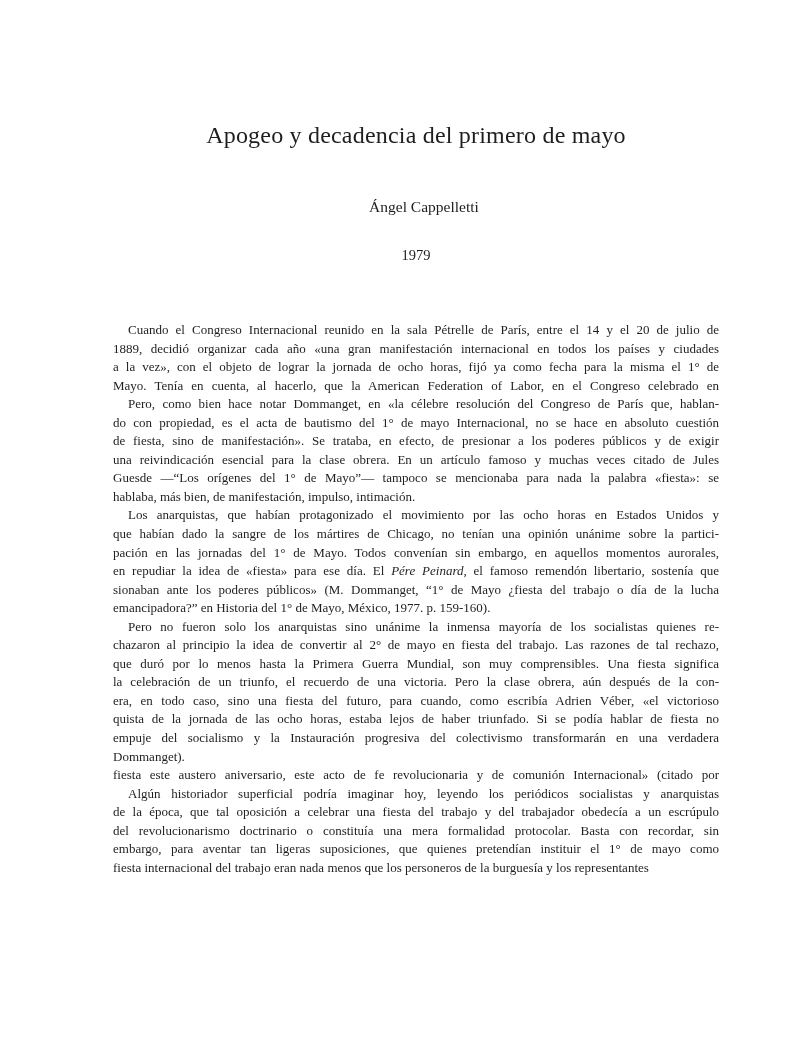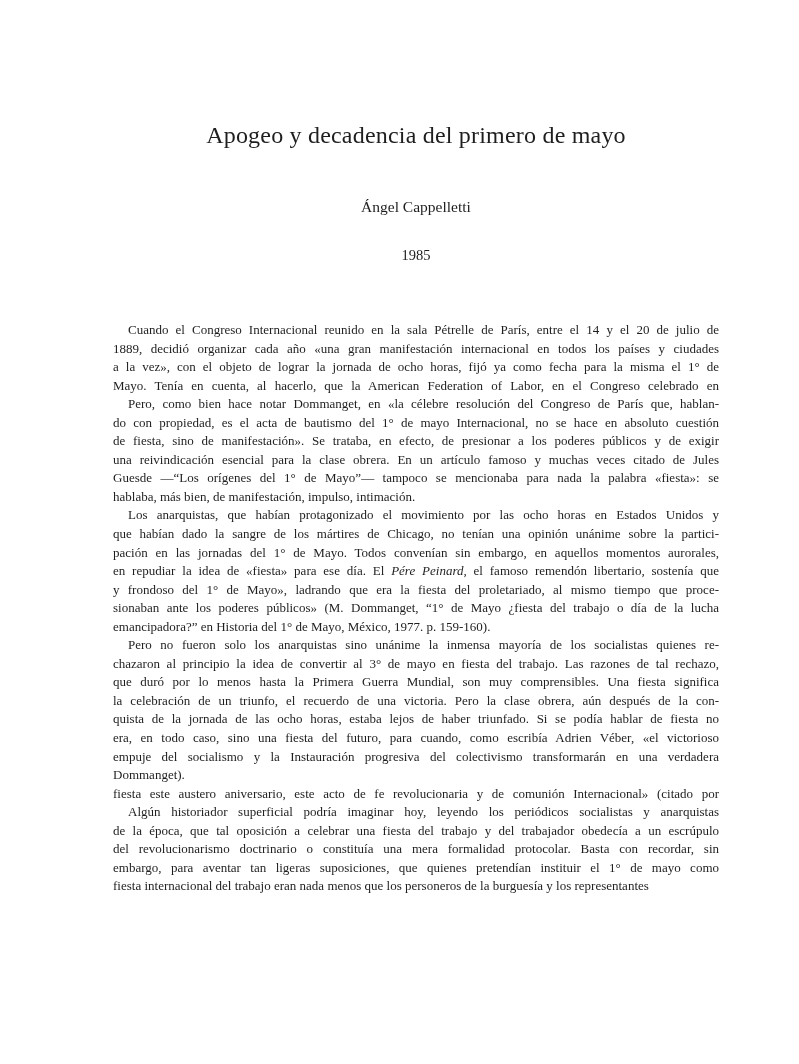--- a/index.html
+++ b/index.html
@@ -34,21 +34,21 @@
     width: 100%;
     font-size: 24px;
     line-height: 32px;
     font-weight: normal;
     letter-spacing: 0.2px;
     margin: 0;
   }
   .doc-author {
     position: absolute;
     top: 197px;
-    left: 0;
+    left: 8px;
     width: 100%;
     font-size: 15.5px;
     line-height: 20px;
   }
   .doc-date {
     position: absolute;
     top: 246px;
     left: 0;
     width: 100%;
     font-size: 14.5px;
@@ -81,21 +81,21 @@
     text-indent: 15px;
   }
 </style>
 </head>
 <body>
 
 <div class="page">
   <div class="front-matter" style="height:300px;">
     <h1 class="doc-title">Apogeo y decadencia del primero de mayo</h1>
     <div class="doc-author">Ángel Cappelletti</div>
-    <div class="doc-date">1985</div>
+    <div class="doc-date">1979</div>
   </div>
   <div class="doc-body">
       <div class="para">
         <div class="line first">Cuando el Congreso Internacional reunido en la sala Pétrelle de París, entre el 14 y el 20 de julio de</div>
         <div class="line">1889, decidió organizar cada año «una gran manifestación internacional en todos los países y ciudades</div>
         <div class="line">a la vez», con el objeto de lograr la jornada de ocho horas, fijó ya como fecha para la misma el 1° de</div>
         <div class="line">Mayo. Tenía en cuenta, al hacerlo, que la American Federation of Labor, en el Congreso celebrado en</div>
       </div>
       <div class="para">
         <div class="line first">Pero, como bien hace notar Dommanget, en «la célebre resolución del Congreso de París que, hablan-</div>
@@ -103,31 +103,30 @@
         <div class="line">de fiesta, sino de manifestación». Se trataba, en efecto, de presionar a los poderes públicos y de exigir</div>
         <div class="line">una reivindicación esencial para la clase obrera. En un artículo famoso y muchas veces citado de Jules</div>
         <div class="line">Guesde —“Los orígenes del 1° de Mayo”— tampoco se mencionaba para nada la palabra «fiesta»: se</div>
         <div class="line last">hablaba, más bien, de manifestación, impulso, intimación.</div>
       </div>
       <div class="para">
         <div class="line first">Los anarquistas, que habían protagonizado el movimiento por las ocho horas en Estados Unidos y</div>
         <div class="line">que habían dado la sangre de los mártires de Chicago, no tenían una opinión unánime sobre la partici-</div>
         <div class="line">pación en las jornadas del 1° de Mayo. Todos convenían sin embargo, en aquellos momentos aurorales,</div>
         <div class="line">en repudiar la idea de «fiesta» para ese día. El <i>Pére Peinard</i>, el famoso remendón libertario, sostenía que</div>
-        <div class="line">y frondoso del 1° de Mayo», ladrando que era la fiesta del proletariado, al mismo tiempo que proce-</div>
         <div class="line">sionaban ante los poderes públicos» (M. Dommanget, “1° de Mayo ¿fiesta del trabajo o día de la lucha</div>
         <div class="line last">emancipadora?” en Historia del 1° de Mayo, México, 1977. p. 159-160).</div>
       </div>
       <div class="para">
         <div class="line first">Pero no fueron solo los anarquistas sino unánime la inmensa mayoría de los socialistas quienes re-</div>
-        <div class="line">chazaron al principio la idea de convertir al 3° de mayo en fiesta del trabajo. Las razones de tal rechazo,</div>
+        <div class="line">chazaron al principio la idea de convertir al 2° de mayo en fiesta del trabajo. Las razones de tal rechazo,</div>
         <div class="line">que duró por lo menos hasta la Primera Guerra Mundial, son muy comprensibles. Una fiesta significa</div>
         <div class="line">la celebración de un triunfo, el recuerdo de una victoria. Pero la clase obrera, aún después de la con-</div>
+        <div class="line">era, en todo caso, sino una fiesta del futuro, para cuando, como escribía Adrien Véber, «el victorioso</div>
         <div class="line">quista de la jornada de las ocho horas, estaba lejos de haber triunfado. Si se podía hablar de fiesta no</div>
-        <div class="line">era, en todo caso, sino una fiesta del futuro, para cuando, como escribía Adrien Véber, «el victorioso</div>
         <div class="line">empuje del socialismo y la Instauración progresiva del colectivismo transformarán en una verdadera</div>
         <div class="line last">Dommanget).</div>
         <div class="line">fiesta este austero aniversario, este acto de fe revolucionaria y de comunión Internacional» (citado por</div>
       </div>
       <div class="para">
         <div class="line first">Algún historiador superficial podría imaginar hoy, leyendo los periódicos socialistas y anarquistas</div>
         <div class="line">de la época, que tal oposición a celebrar una fiesta del trabajo y del trabajador obedecía a un escrúpulo</div>
         <div class="line">del revolucionarismo doctrinario o constituía una mera formalidad protocolar. Basta con recordar, sin</div>
         <div class="line">embargo, para aventar tan ligeras suposiciones, que quienes pretendían instituir el 1° de mayo como</div>
         <div class="line last">fiesta internacional del trabajo eran nada menos que los personeros de la burguesía y los representantes</div>

